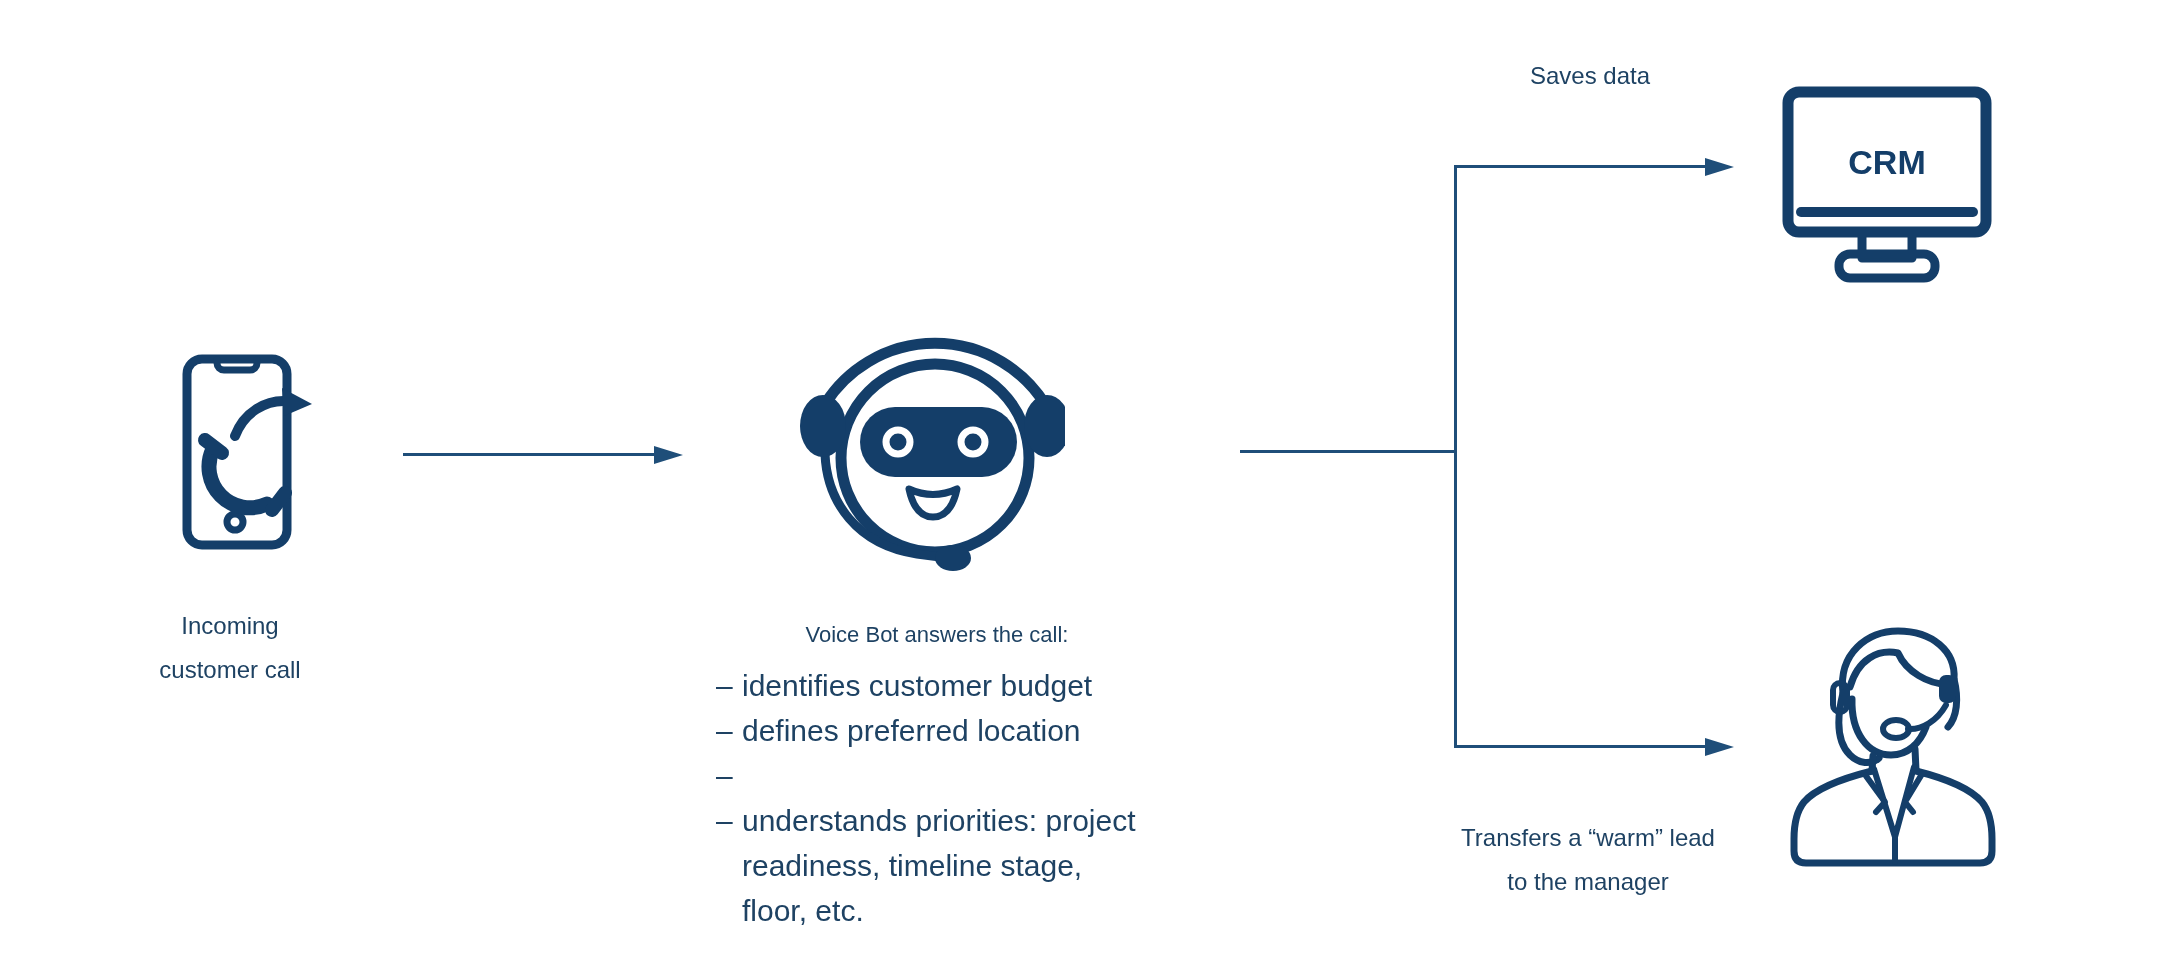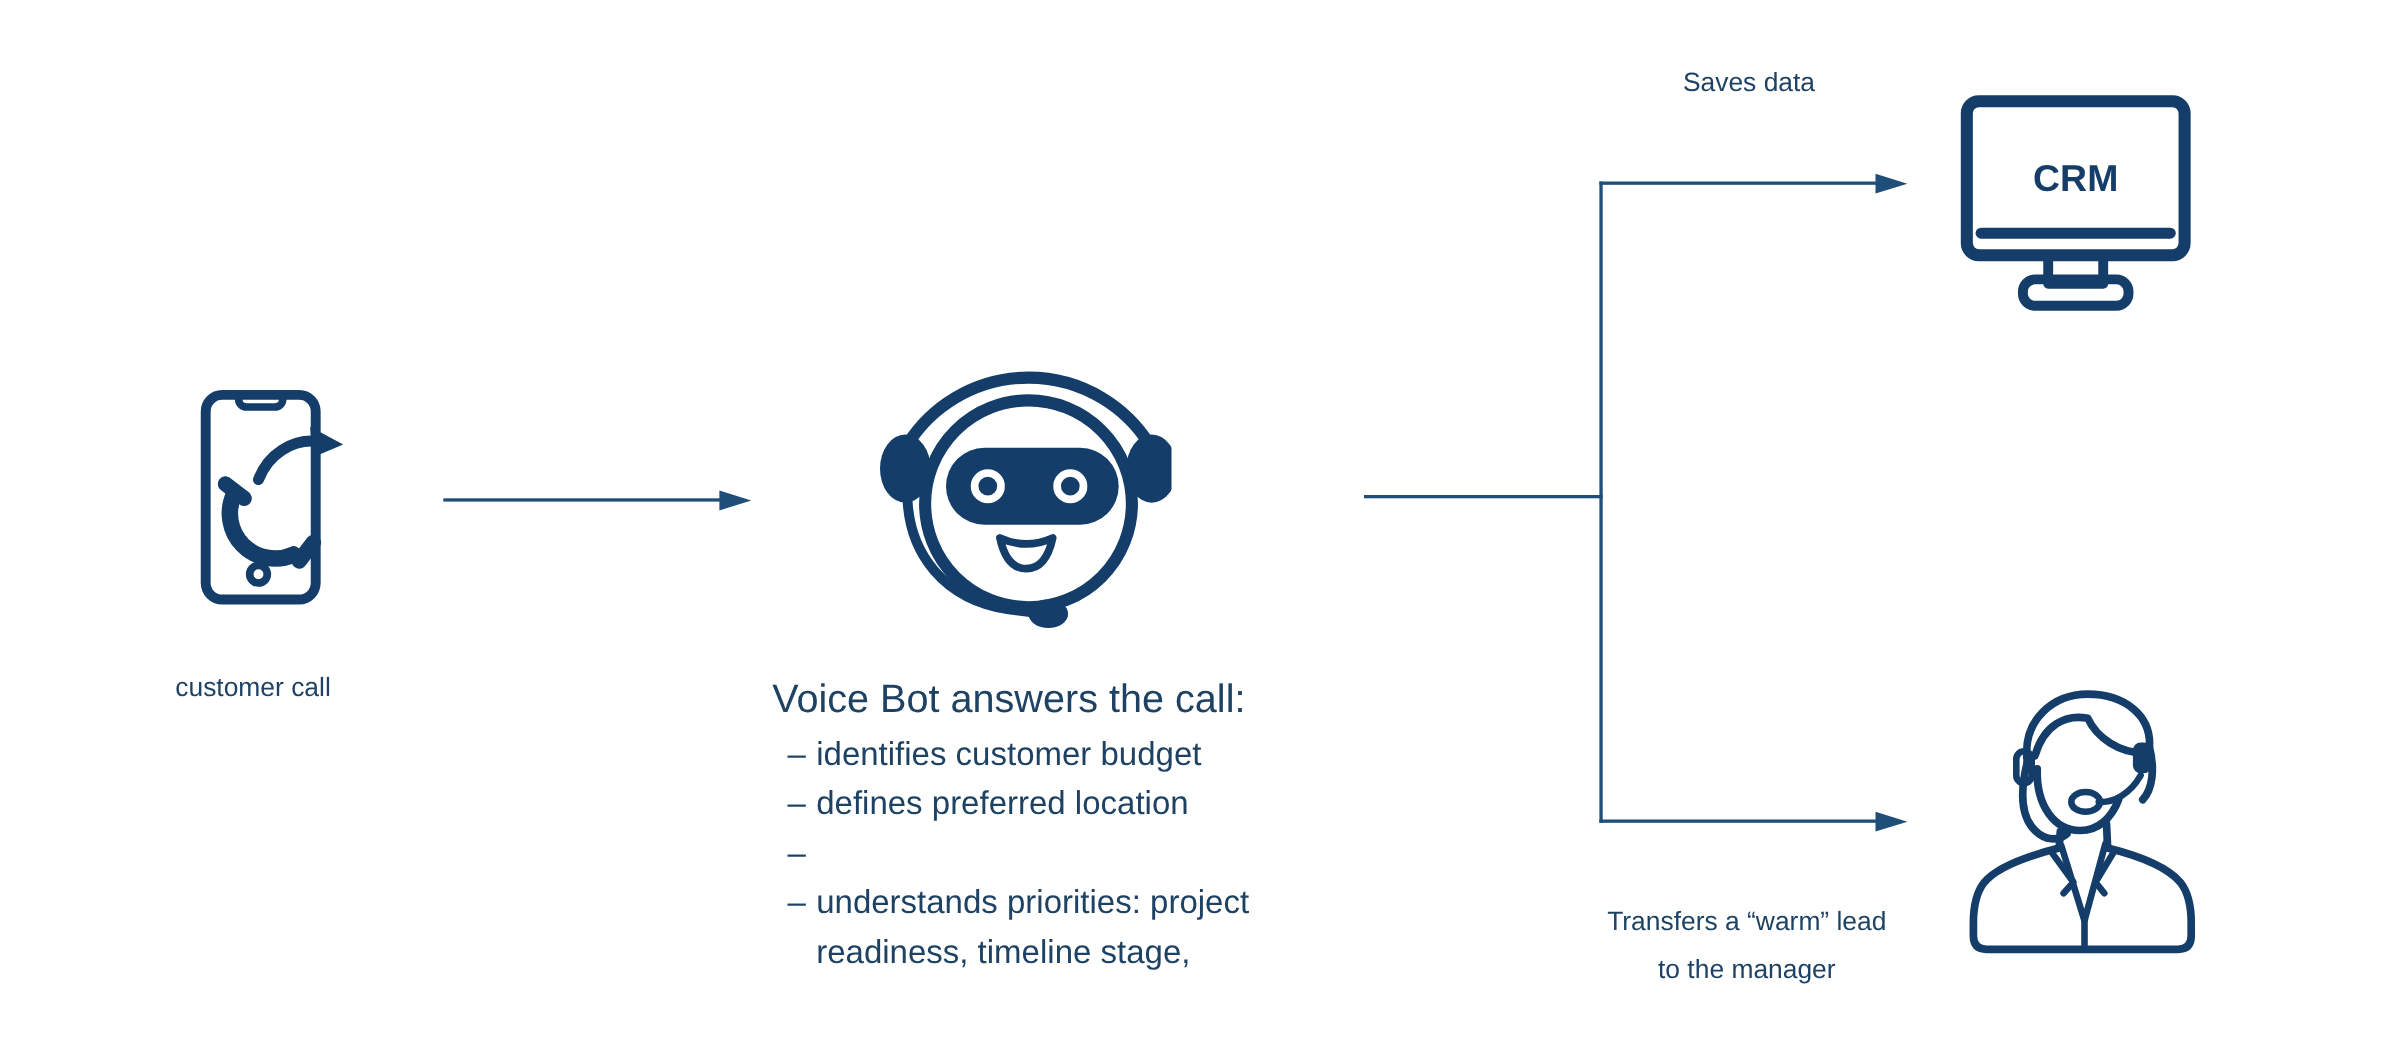--- a/index.html
+++ b/index.html
@@ -21,21 +21,21 @@
     border-top:9px solid transparent;
     border-bottom:9px solid transparent;
   }
   
   .caption{
     position:absolute;text-align:center;
     font-size:24px;line-height:44px;color:var(--ink,#1e4263);
   }
   
   .bot-text{position:absolute;left:702px;top:614px;width:470px;}
-  .bot-title{font-size:36px;line-height:42px;color:var(--ink,#1e4263);}
+  .bot-title{font-size:22px;line-height:42px;color:var(--ink,#1e4263);text-align:center;}
   .bullets{margin-top:7px;margin-left:14px;font-size:30px;line-height:45px;}
   .bullet{display:flex;}
   .bullet .dash{width:26px;flex:0 0 26px;}
   .bullet-wrap{margin-left:26px;}
   
   .st{fill:none;stroke:var(--icon,#143e69);stroke-linecap:round;stroke-linejoin:round;}
   .fl{fill:var(--icon,#143e69);stroke:none;}
   .wst{fill:var(--icon,#143e69);stroke:#fff;}
 </style>
 </head>
@@ -47,20 +47,21 @@
     <rect class="st" x="7" y="7" width="100" height="186" rx="15" stroke-width="9"></rect>
     <path class="st" d="M37 8 v3 a7 7 0 0 0 7 7 h26 a7 7 0 0 0 7 -7 v-3" stroke-width="7"></path>
     <circle class="st" cx="55" cy="170" r="8" stroke-width="7"></circle>
     <path class="st" d="M33 97 a41 41 0 0 0 54 55" stroke-width="15"></path>
     <path class="st" d="M25 88 l17 13" stroke-width="14"></path>
     <path class="st" d="M92 158 l13 -17" stroke-width="14"></path>
     <path class="st" d="M55 84 C 64 60 86 48 106 49" stroke-width="10"></path>
     <polygon class="fl" points="102,36 132,52 104,64"></polygon>
   </svg>
   <div class="caption" style="left:80px;top:604px;width:300px;">
+    <div>Incoming</div>
     <div>customer call</div>
   </div>
 
   <div class="hline" style="left:403px;top:453px;width:253px;"></div>
   <div class="arrow-head" style="left:654px;top:446px;"></div>
 
   <svg class="abs" style="left:795px;top:330px;" width="270" height="245" viewBox="0 0 270 245">
     <circle class="st" cx="140" cy="128" r="94" stroke-width="11" fill="#fff"></circle>
     <path class="st" d="M30 74 A 130 130 0 0 1 250 74" stroke-width="11"></path>
     <path class="st" d="M30 124 C 32 172 62 215 122 224 L 145 227" stroke-width="9"></path>
@@ -84,20 +85,21 @@
         <span>defines preferred location</span>
       </div>
       <div class="bullet">
         <span class="dash">–</span>
       </div>
       <div class="bullet">
         <span class="dash">–</span>
         <span>understands priorities: project</span>
       </div>
       <div class="bullet-wrap">readiness, timeline stage,</div>
+      <div class="bullet-wrap">floor, etc.</div>
     </div>
   </div>
 
   <div class="hline" style="left:1240px;top:450px;width:217px;"></div>
   <div class="vline" style="left:1454px;top:165px;height:583px;"></div>
   <div class="hline" style="left:1454px;top:165px;width:253px;"></div>
   <div class="arrow-head" style="left:1705px;top:158px;"></div>
   <div class="hline" style="left:1454px;top:745px;width:253px;"></div>
   <div class="arrow-head" style="left:1705px;top:738px;"></div>
 

